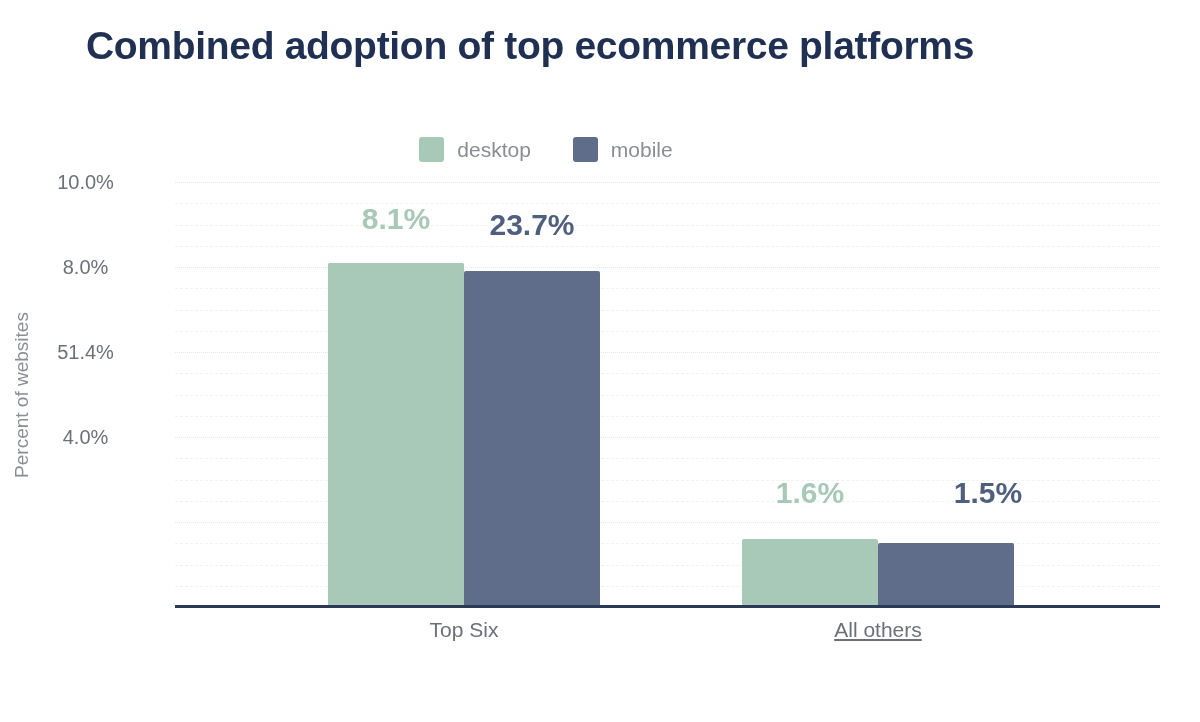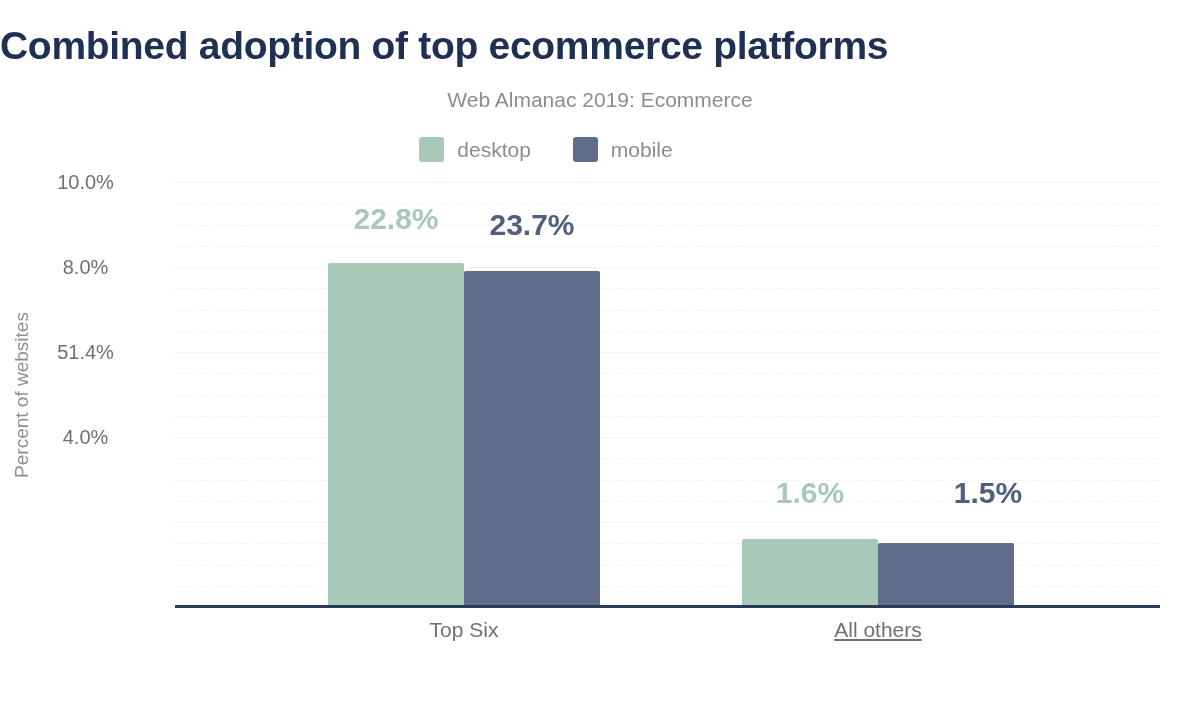--- a/index.html
+++ b/index.html
@@ -20,21 +20,21 @@
     left: 0; top: 0;
     width: 1200px;
     height: 722px;
   }
 
   
   .chart-title {
     position: absolute;
     left: 0; top: 24px;
     width: 1060px;
-    text-align: left;
+    text-align: center;
     font-size: 39px;
     font-weight: bold;
     color: #1f3052;
     letter-spacing: -0.3px;
     white-space: nowrap;
   }
   .chart-subtitle {
     position: absolute;
     left: 0; top: 88px;
     width: 1200px;
@@ -171,21 +171,20 @@
     transform: translateX(-50%);
   }
 </style>
 </head>
 <body>
 
 <div id="chart-root">
 
   <div class="chart-title">Combined adoption of top ecommerce platforms</div>
 
-  <div class="chart-subtitle">Web Almanac 2019: Ecommerce</div>
 
   <div class="legend">
     <div class="legend-item">
       <span class="legend-swatch" id="legend-swatch-0" style="background: rgb(168, 200, 184);"></span>
       <span class="legend-label">desktop</span>
     </div>
     <div class="legend-item">
       <span class="legend-swatch" id="legend-swatch-1" style="background: rgb(95, 109, 138);"></span>
       <span class="legend-label">mobile</span>
     </div>
@@ -220,21 +219,21 @@
 
   <div class="axis-baseline"></div>
 
   <div class="ytick-wrap" id="ytick-wrap">
       <div class="ytick-label" style="left: 8px; width: 155px; top: 437px; color: rgb(110, 112, 121);">4.0%</div>
       <div class="ytick-label" style="left: 8px; width: 155px; top: 352px; color: rgb(110, 112, 121);">51.4%</div>
       <div class="ytick-label" style="left: 8px; width: 155px; top: 267px; color: rgb(110, 112, 121);">8.0%</div>
       <div class="ytick-label" style="left: 8px; width: 155px; top: 182px; color: rgb(110, 112, 121);">10.0%</div>
     </div>
 
-  <div class="value-label" style="left:396px; top:202px; color:#a8c8b8;">22.8%</div>
+  <div class="value-label" style="left:396px; top:202px; color:#a8c8b8;">8.1%</div>
   <div class="value-label" style="left:532px; top:208px; color:#4f5f7e;">23.7%</div>
   <div class="value-label" style="left:810px; top:476px; color:#a8c8b8;">1.6%</div>
   <div class="value-label" style="left:946px; top:476px; color:#4f5f7e;margin-left:42px;">1.5%</div>
 
   <div class="x-cat-label" style="left:464px;">Top Six</div>
   <div class="x-cat-label" style="left:878px;text-decoration:underline;">All others</div>
 
   <div class="y-axis-title">Percent of websites</div>
 
 

